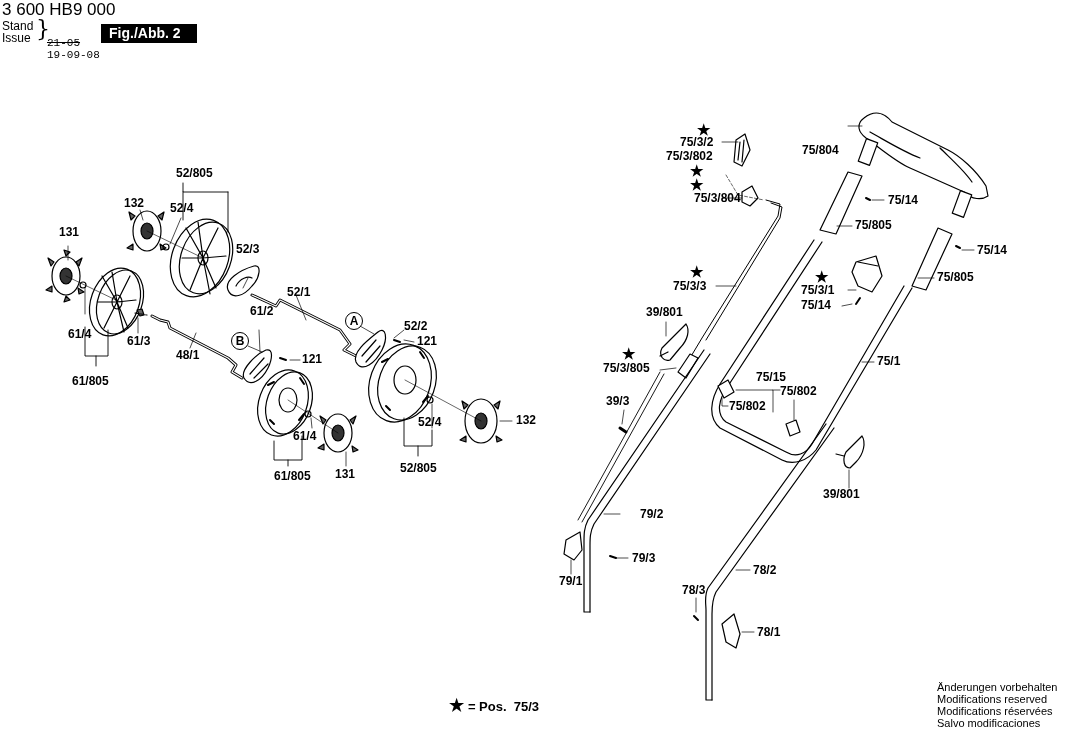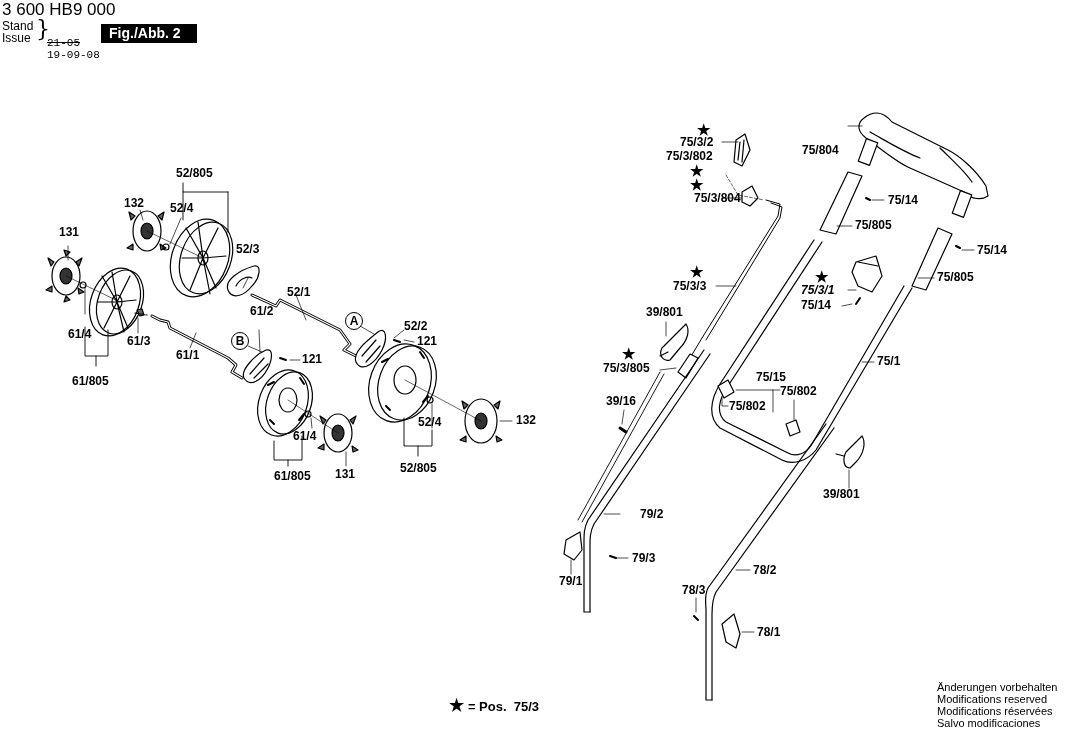--- a/index.html
+++ b/index.html
@@ -266,21 +266,21 @@
 
 <div class="lbl" style="left:176px; top:167px;">52/805</div>
 <div class="lbl" style="left:124px; top:197px;">132</div>
 <div class="lbl" style="left:170px; top:202px;">52/4</div>
 <div class="lbl" style="left:59px; top:226px;">131</div>
 <div class="lbl" style="left:236px; top:243px;">52/3</div>
 <div class="lbl" style="left:287px; top:286px;text-align:center;">52/1</div>
 <div class="lbl" style="left:250px; top:305px;">61/2</div>
 <div class="lbl" style="left:68px; top:328px;">61/4</div>
 <div class="lbl" style="left:127px; top:335px;">61/3</div>
-<div class="lbl" style="left:176px; top:349px;">61/1</div>
+<div class="lbl" style="left:176px; top:349px;">48/1</div>
 <div class="lbl" style="left:72px; top:375px;">61/805</div>
 <div class="lbl" style="left:404px; top:320px;">52/2</div>
 <div class="lbl" style="left:417px; top:335px;">121</div>
 <div class="lbl" style="left:302px; top:353px;">121</div>
 <div class="lbl" style="left:293px; top:430px;">61/4</div>
 <div class="lbl" style="left:274px; top:470px;">61/805</div>
 <div class="lbl" style="left:335px; top:468px;">131</div>
 <div class="lbl" style="left:418px; top:416px;">52/4</div>
 <div class="lbl" style="left:400px; top:462px;">52/805</div>
 <div class="lbl" style="left:516px; top:414px;">132</div>
@@ -289,28 +289,28 @@
 <div class="lbl" style="left:680px; top:136px;">75/3/2</div>
 <div class="lbl" style="left:666px; top:150px;">75/3/802</div>
 <div class="star" style="left:690px; top:164px;">★</div>
 <div class="star" style="left:690px; top:178px;">★</div>
 <div class="lbl" style="left:694px; top:192px;">75/3/804</div>
 <div class="star" style="left:690px; top:265px;">★</div>
 <div class="lbl" style="left:673px; top:280px;">75/3/3</div>
 <div class="lbl" style="left:646px; top:306px;">39/801</div>
 <div class="star" style="left:622px; top:347px;">★</div>
 <div class="lbl" style="left:603px; top:362px;">75/3/805</div>
-<div class="lbl" style="left:606px; top:395px;">39/16</div>
+<div class="lbl" style="left:606px; top:395px;">39/3</div>
 
 <div class="lbl" style="left:802px; top:120px;margin-top:24px;">75/804</div>
 <div class="lbl" style="left:888px; top:194px;">75/14</div>
 <div class="lbl" style="left:855px; top:219px;">75/805</div>
 <div class="lbl" style="left:977px; top:244px;">75/14</div>
 <div class="star" style="left:815px; top:270px;">★</div>
-<div class="lbl" style="left:801px; top:284px;font-style:italic;">75/3/1</div>
+<div class="lbl" style="left:801px; top:284px;">75/3/1</div>
 <div class="lbl" style="left:937px; top:271px;">75/805</div>
 <div class="lbl" style="left:801px; top:299px;">75/14</div>
 <div class="lbl" style="left:877px; top:355px;">75/1</div>
 <div class="lbl" style="left:756px; top:371px;text-align:right;">75/15</div>
 <div class="lbl" style="left:780px; top:385px;">75/802</div>
 <div class="lbl" style="left:729px; top:400px;">75/802</div>
 <div class="lbl" style="left:823px; top:488px;">39/801</div>
 
 <div class="lbl" style="left:640px; top:508px;">79/2</div>
 <div class="lbl" style="left:632px; top:552px;">79/3</div>

